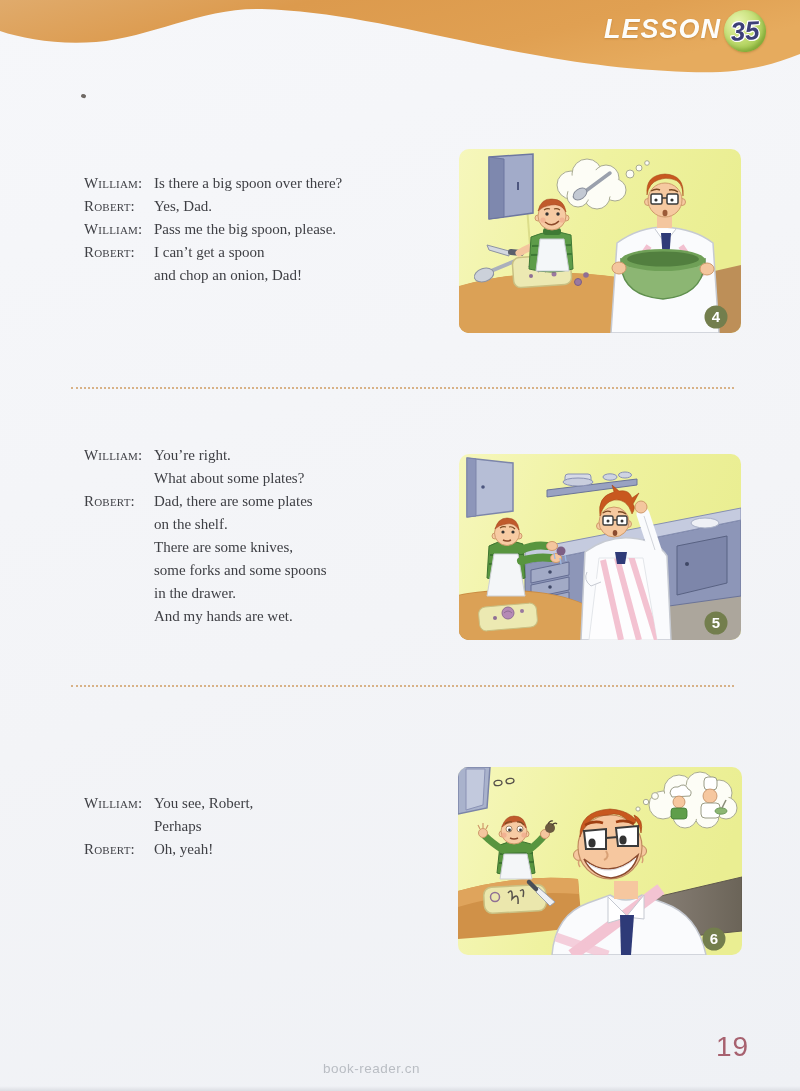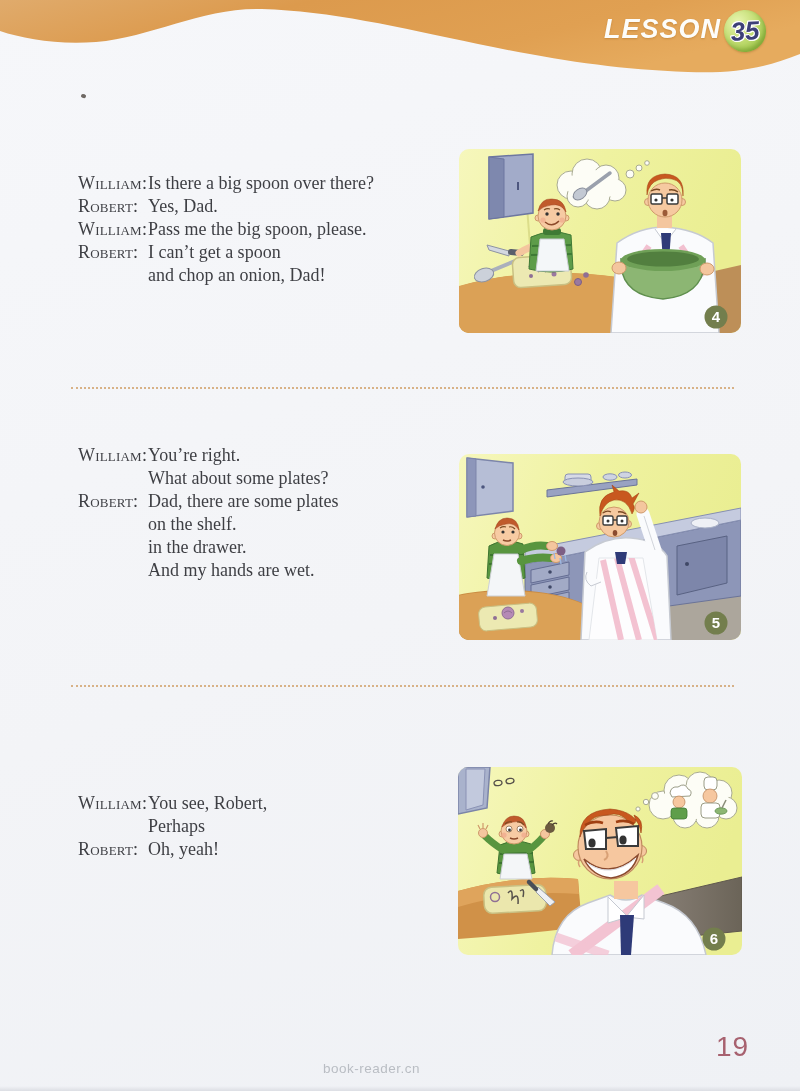--- a/index.html
+++ b/index.html
@@ -28,21 +28,21 @@
     box-shadow:inset -2px -3px 4px rgba(90,130,30,.45), 0 1px 2px rgba(120,80,20,.3);
     display:flex; align-items:center; justify-content:center;
     font-family:"Liberation Sans", sans-serif; font-weight:bold; font-size:26px;
     color:#3c4077; transform:rotate(-4deg);
     text-shadow:-1px 0 0 #fff,1px 0 0 #fff,0 -1px 0 #fff,0 1px 0 #fff,1px 1px 0 #fff,-1px -1px 0 #fff;
   }
   
   .speck{position:absolute;left:81px;top:94px;width:5px;height:4px;border-radius:60% 40% 55% 45%;
     background:#57504a;transform:rotate(25deg);opacity:.85;}
   
-  .dialogue{position:absolute;width:380px;color:#3e3f44;font-size:18px;line-height:23px;}
+  .dialogue{position:absolute;width:380px;color:#3e3f44;font-size:15px;line-height:23px;margin-left:6px;}
   .dlg-line{display:flex;}
   .dlg-speaker{flex:0 0 70px;font-variant:small-caps;letter-spacing:.2px;}
   .dlg-text{flex:1;}
   .dialogue.b1{left:78px;top:172px;}
   .dialogue.b2{left:78px;top:444px;}
   .dialogue.b3{left:78px;top:792px;}
   
   .divider{position:absolute;left:71px;width:663px;height:0;
     border-top:2px dotted #cf9c62;opacity:.75;}
   .divider.d1{top:387px;}
@@ -238,23 +238,25 @@
     <div class="dlg-line">
       <span class="dlg-speaker">Robert:</span>
       <span class="dlg-text">Dad, there are some plates</span>
     </div>
     <div class="dlg-line">
       <span class="dlg-speaker"></span>
       <span class="dlg-text">on the shelf.</span>
     </div>
     <div class="dlg-line">
       <span class="dlg-speaker"></span>
-    </div>
-    <div class="dlg-line">
-      <span class="dlg-speaker"></span>
+      <span class="dlg-text">There are some knives,</span>
+    </div>
+    <div class="dlg-line">
+      <span class="dlg-speaker"></span>
+      <span class="dlg-text">some forks and some spoons</span>
     </div>
     <div class="dlg-line">
       <span class="dlg-speaker"></span>
       <span class="dlg-text">in the drawer.</span>
     </div>
     <div class="dlg-line">
       <span class="dlg-speaker"></span>
       <span class="dlg-text">And my hands are wet.</span>
     </div>
   </div>

